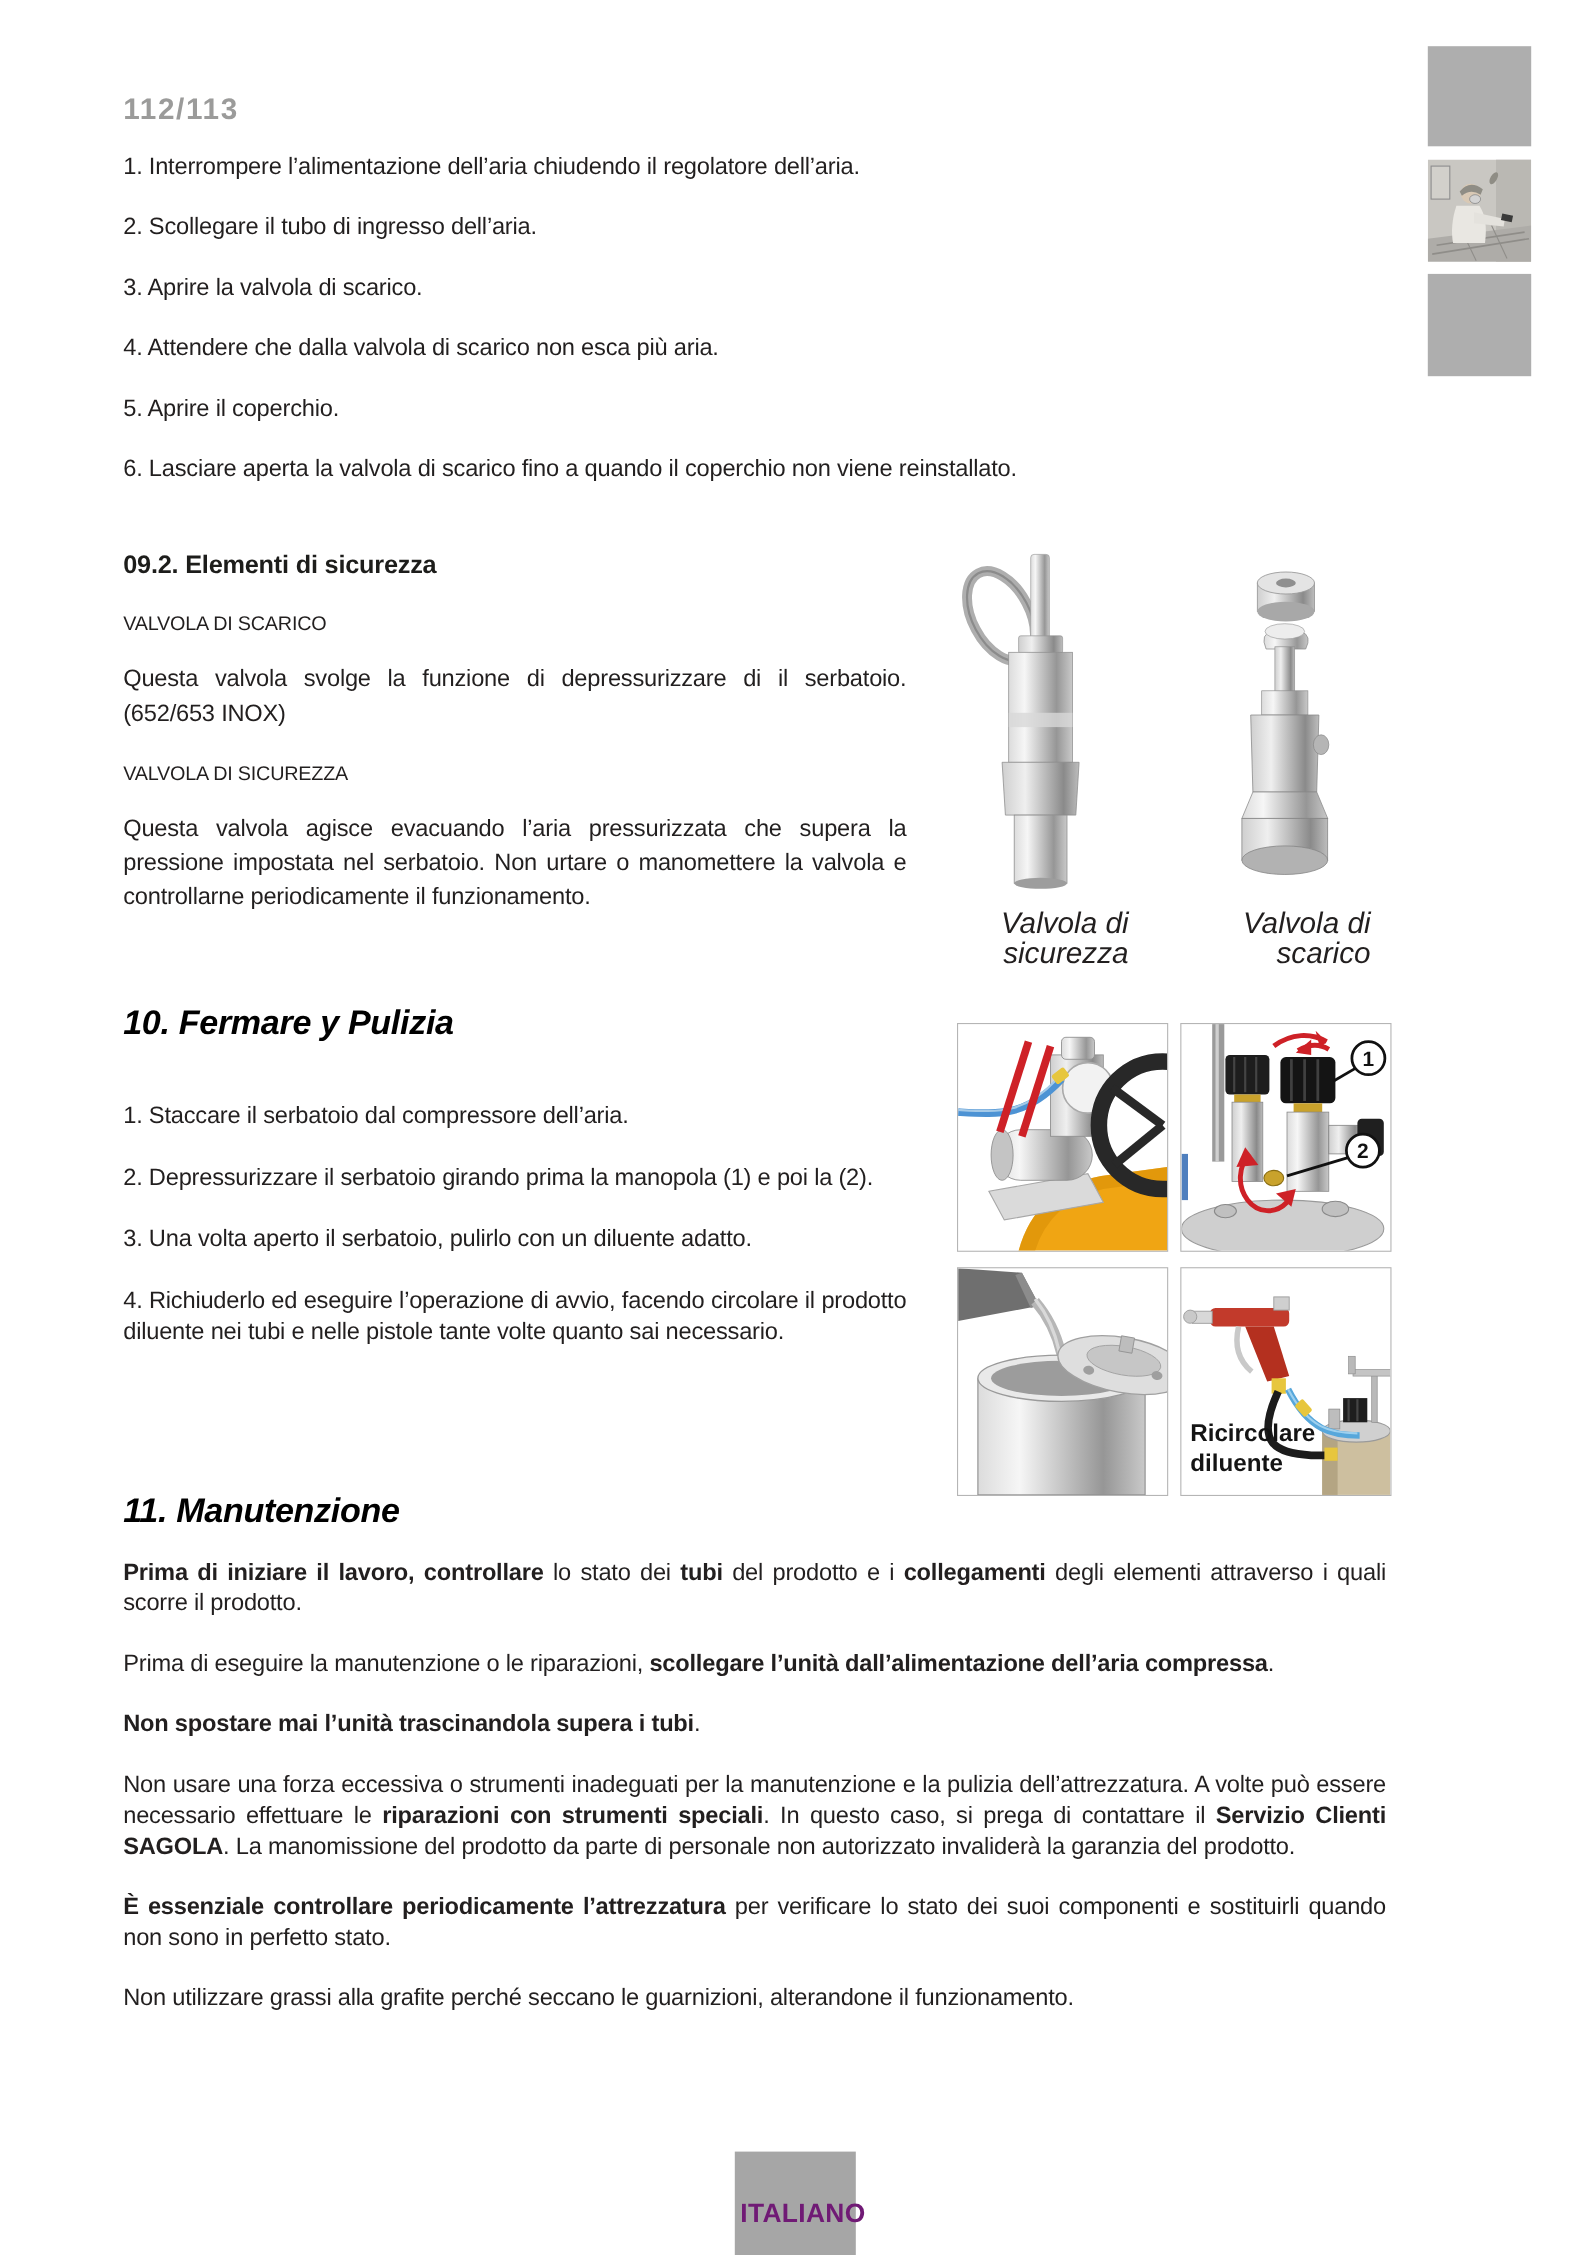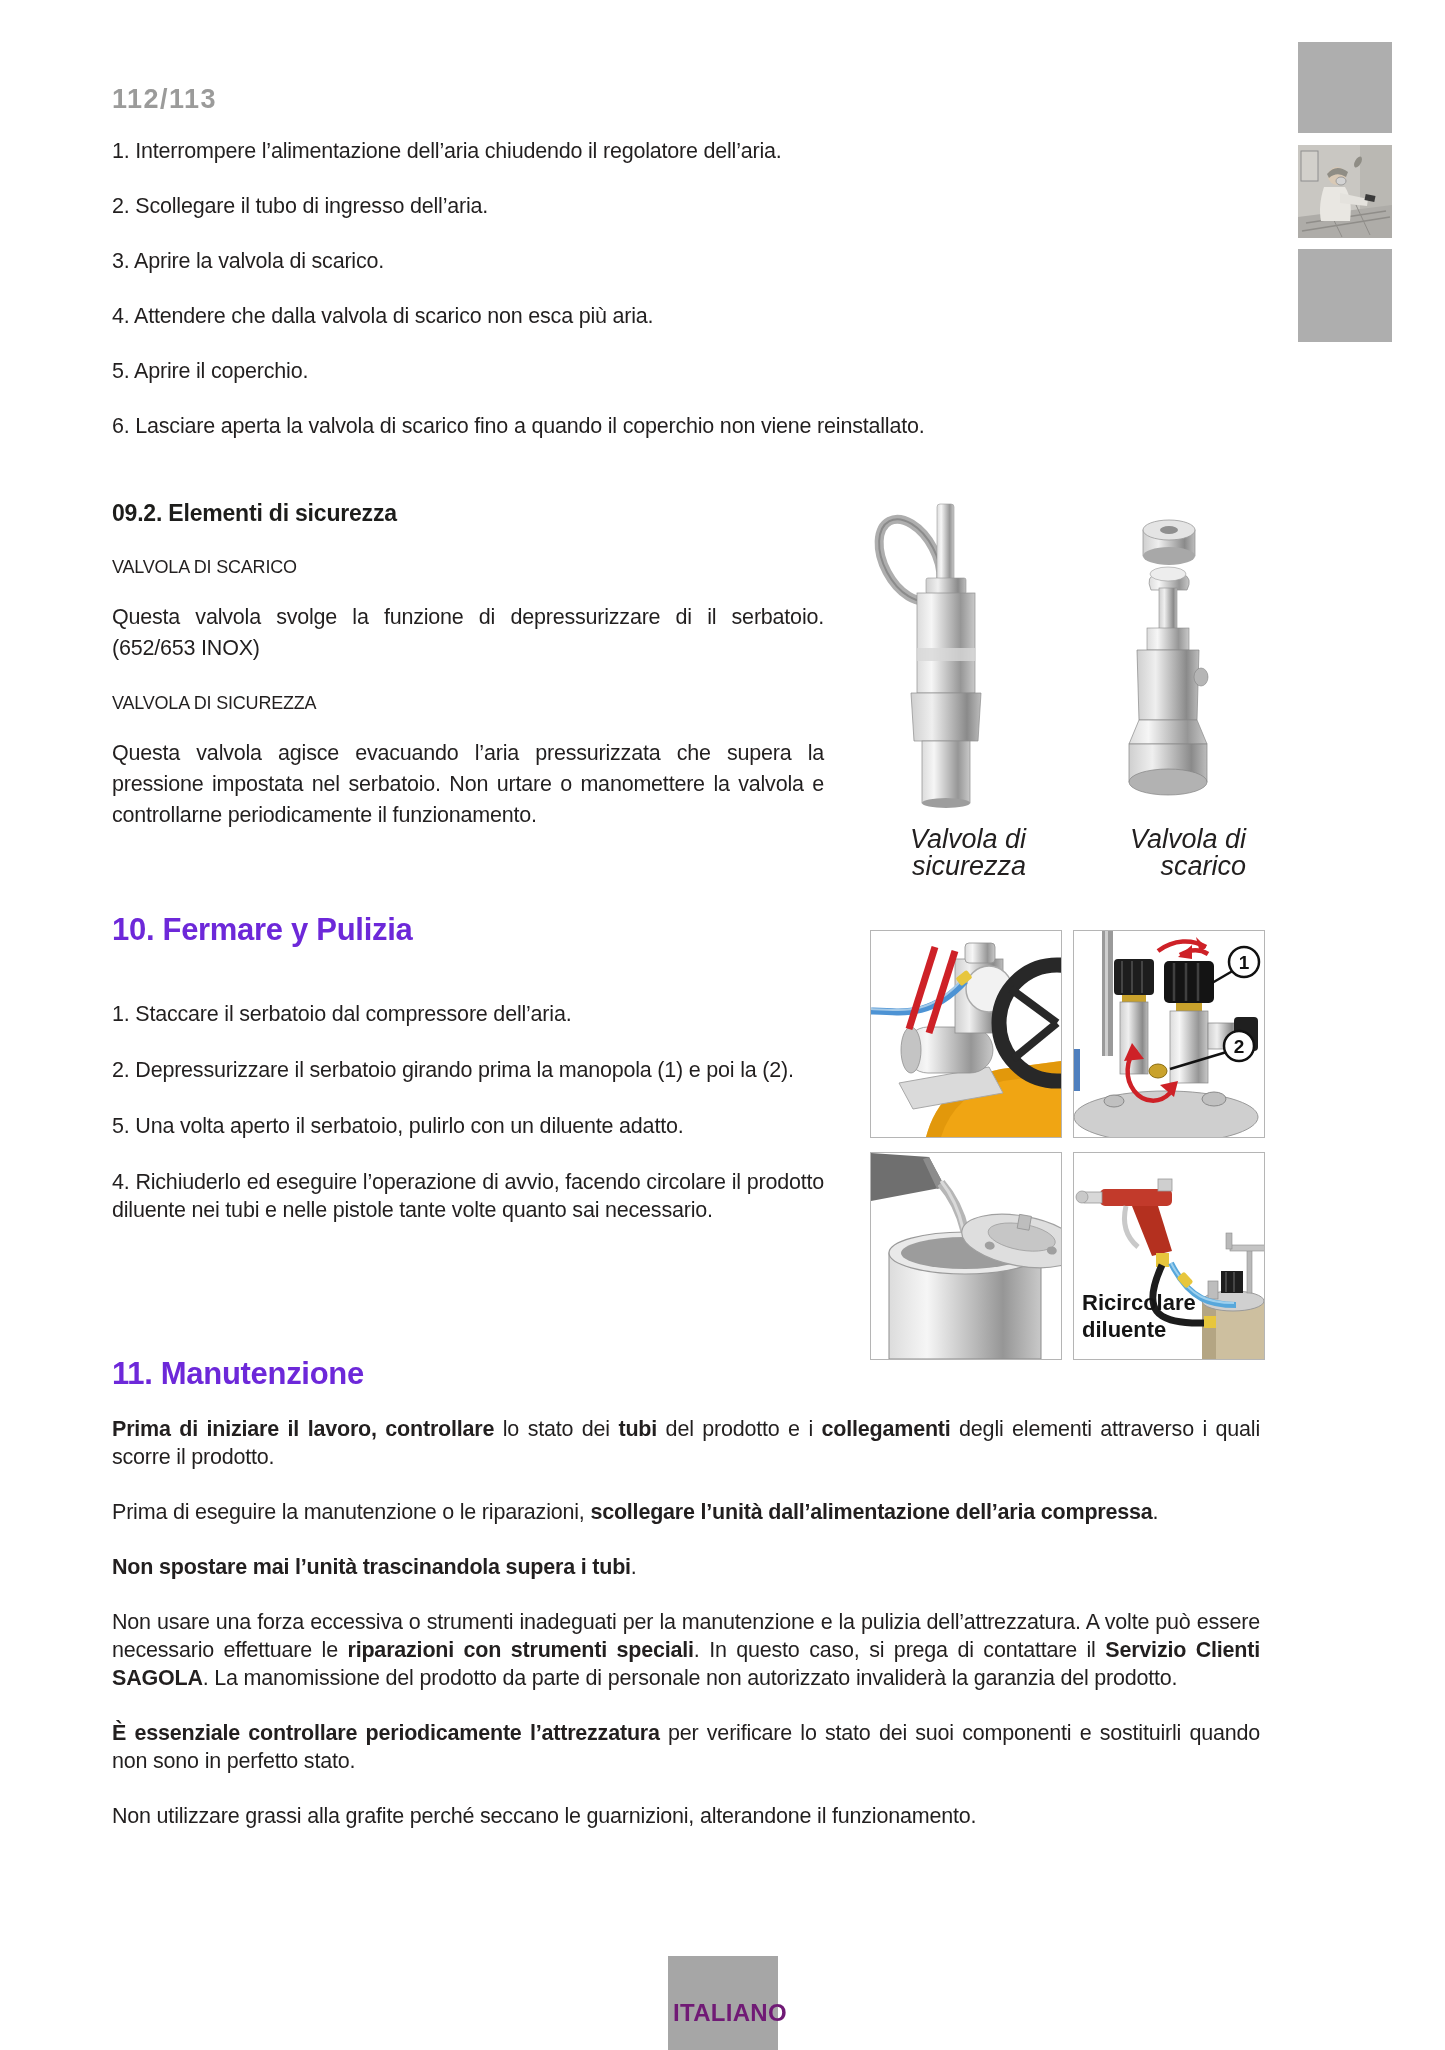--- a/index.html
+++ b/index.html
@@ -3,21 +3,21 @@
 <meta charset="utf-8">
 <style>
   html,body{margin:0;padding:0;background:#ffffff;}
   .page{position:relative;width:1445px;height:2050px;background:#ffffff;
         font-family:"Liberation Sans","DejaVu Sans",sans-serif;color:#221f1f;overflow:hidden;}
   .abs{position:absolute;}
   .pagenum{font-size:27px;font-weight:bold;color:#9b9b9a;letter-spacing:1.5px;}
   .body-t{font-size:21.5px;letter-spacing:-0.2px;}
   .steps p{margin:0 0 30px 0;line-height:25px;}
   .steps10 p{margin:0 0 28px 0;line-height:28px;text-align:justify;}
-  .h-big{font-size:31px;font-weight:bold;margin:0;letter-spacing:-0.3px;color:#6d28d9;}
+  .h-big{font-size:31px;font-weight:bold;margin:0;letter-spacing:-0.3px;color:#000000;font-style:italic;}
   .h-med{font-size:23px;font-weight:bold;margin:0;color:#1d1d1b;}
   .caps{font-size:18px;margin:0;}
   .just{text-align:justify;}
   .s092 p.bodyp{margin:0;line-height:31px;}
   .s11 p{margin:0 0 27px 0;line-height:28px;text-align:justify;}
   .s11 strong, .s092 strong{font-weight:bold;}
   .caption{font-size:27px;font-style:italic;line-height:27px;text-align:right;}
   .figbox{position:absolute;width:192px;height:208px;border:1px solid #b5b5b5;background:#fff;
           box-sizing:border-box;overflow:hidden;}
   .sidebar-block{position:absolute;width:94px;background:#aeaeae;}
@@ -102,21 +102,21 @@
   </div>
   <div class="abs caption" style="left:1088px;top:826px;width:158px;">
     <span>Valvola di</span><br>
     <span>scarico</span>
   </div>
 
   <h2 class="abs h-big" style="left:112px;top:912px;">10. Fermare y Pulizia</h2>
   <div class="abs steps10 body-t" style="left:112px;top:1000px;width:712px;">
     <p>1. Staccare il serbatoio dal compressore dell’aria.</p>
     <p>2. Depressurizzare il serbatoio girando prima la manopola (1) e poi la (2).</p>
-    <p>5. Una volta aperto il serbatoio, pulirlo con un diluente adatto.</p>
+    <p>3. Una volta aperto il serbatoio, pulirlo con un diluente adatto.</p>
     <p>4. Richiuderlo ed eseguire l’operazione di avvio, facendo circolare il prodotto diluente nei tubi e nelle pistole tante volte quanto sai necessario.</p>
   </div>
 
   <div class="figbox" style="left:870px;top:930px;">
     <svg width="190" height="206" viewBox="0 0 190 206">
       <path d="M55,206 Q70,150 130,138 L190,130 L190,206 Z" fill="#f0a513"></path>
       <path d="M55,206 Q70,150 130,138 L190,130 L190,142 L132,150 Q84,162 70,206 Z" fill="#d88f07" opacity="0.6"></path>
       <polygon points="28,152 118,136 132,162 42,178" fill="#dadada" stroke="#a8a8a8" stroke-width="1"></polygon>
       <g>
         <rect x="34" y="96" width="88" height="46" rx="23" fill="url(#met)" stroke="#8f8f8f" stroke-width="0.8"></rect>

